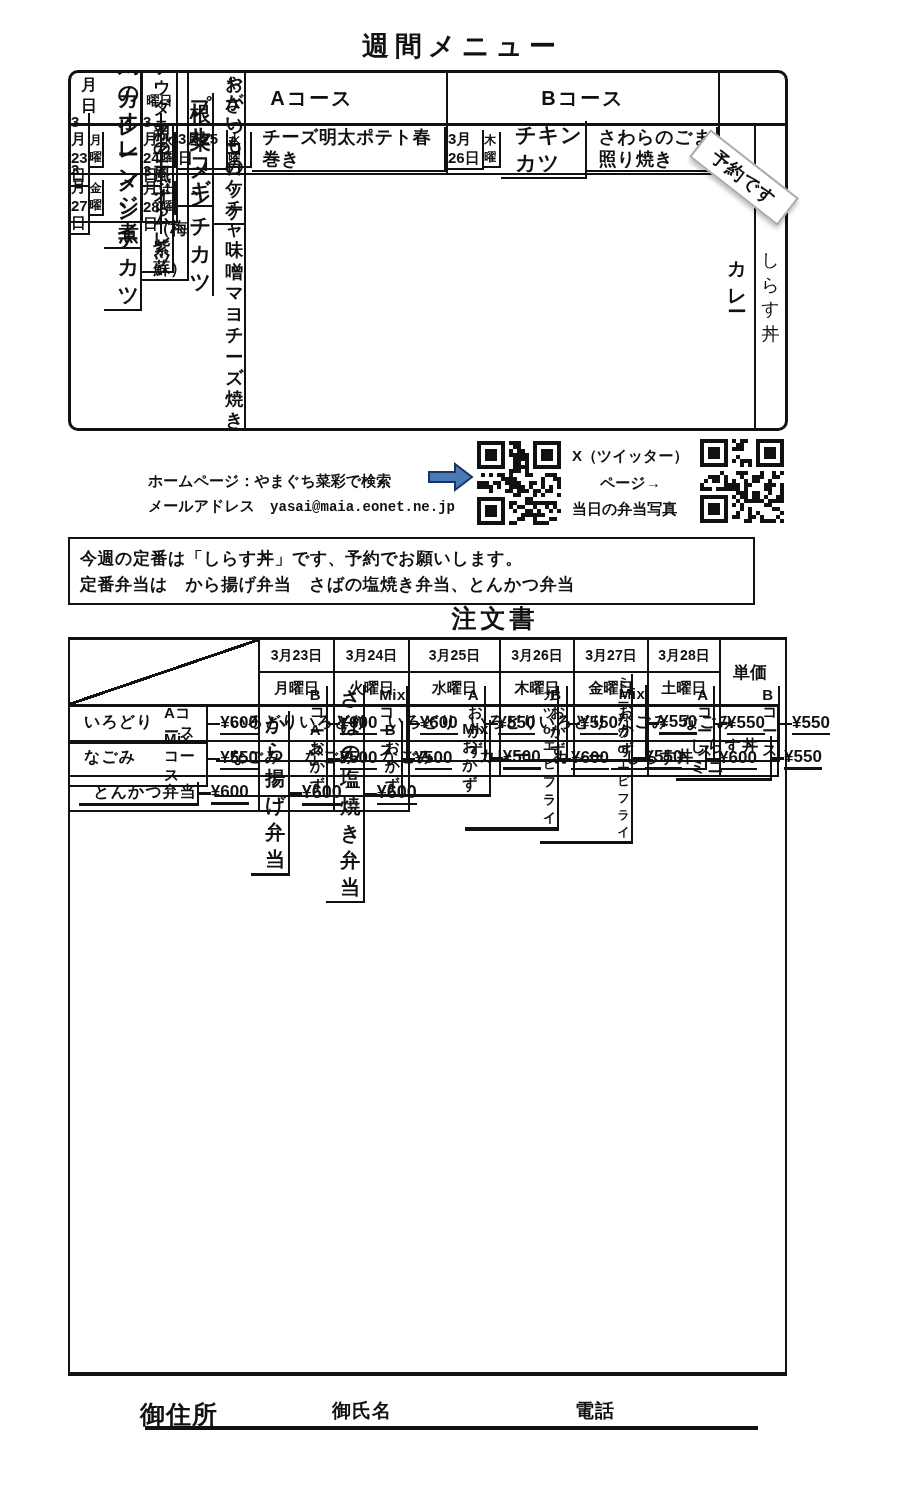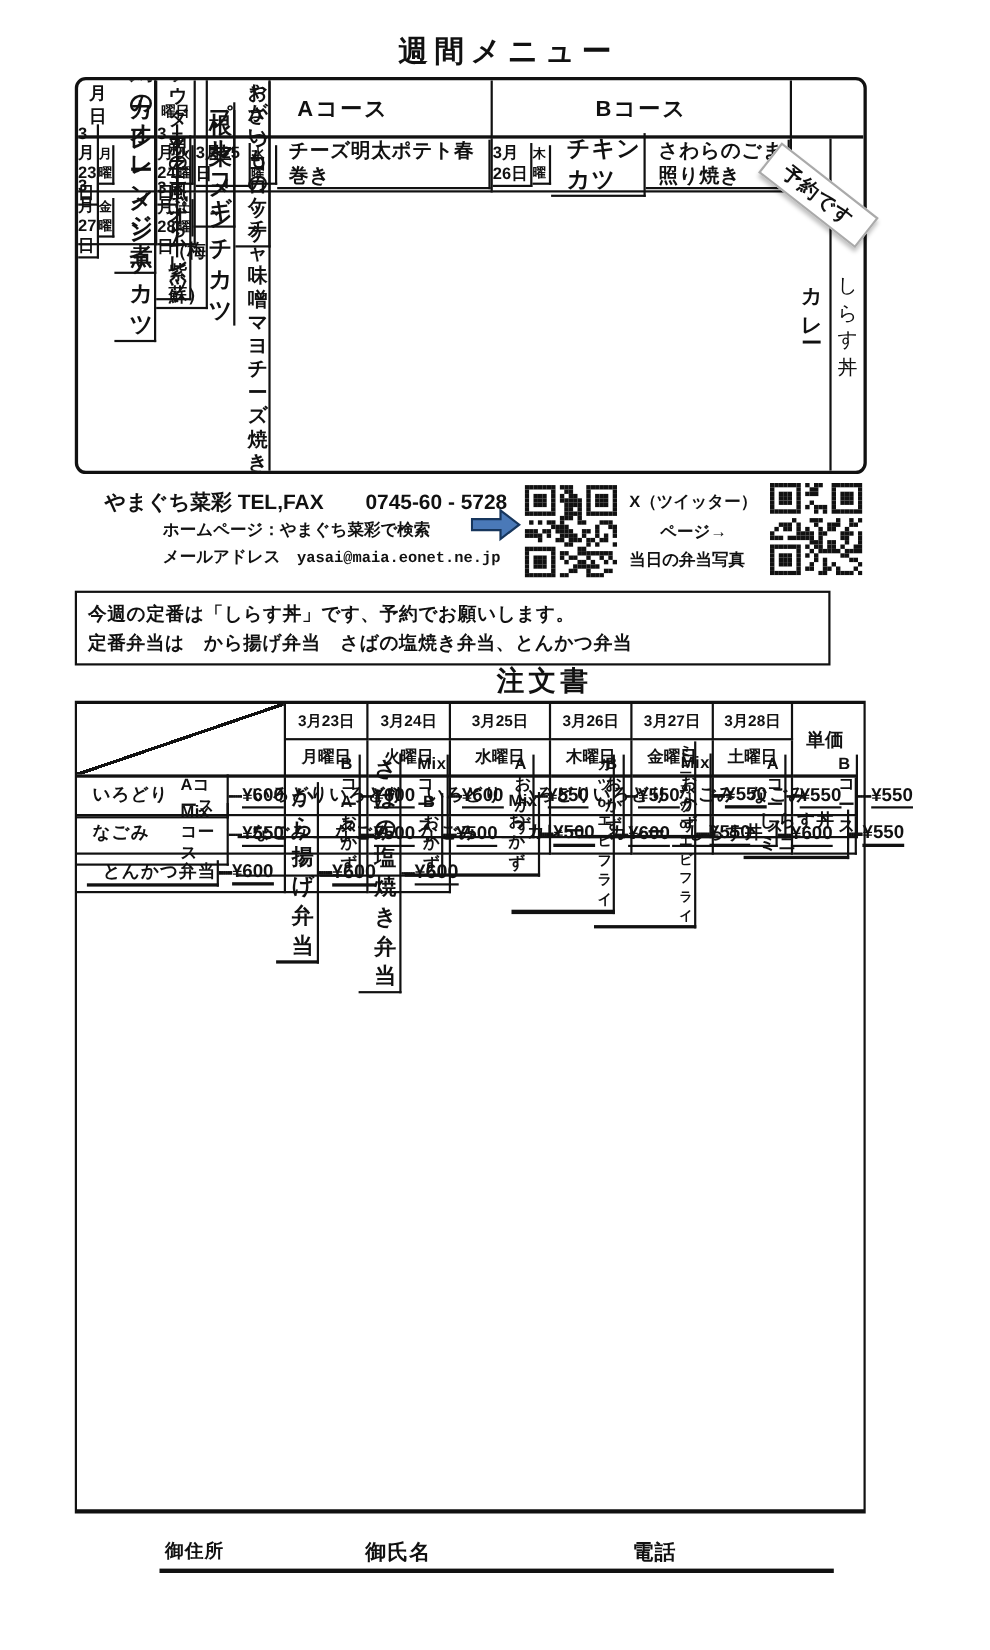--- a/index.html
+++ b/index.html
@@ -85,21 +85,21 @@
   .order-row.group-end > div { border-bottom-width:3px; }
   .order-row.label-underline > .o-label { border-bottom-width:4px; }
   .order-row.curry-row .o-name { min-width:64px; }
   .order-row.curry-row .o-variant { font-size:13px; font-weight:bold; }
   .order-row.curry-row.mini .o-variant { font-size:12px; }
   .order-row.serif-row .o-name { font-family:"Liberation Serif","DejaVu Serif",serif;
     font-size:20px; letter-spacing:2px; min-width:0; }
   .order-row.serif-row .o-price { font-size:18px; font-weight:900; }
 
   
-  .f-address { position:absolute; left:150px; top:1398px; font-size:17px; font-weight:bold; letter-spacing:1px; }
+  .f-address { position:absolute; left:140px; top:1398px; font-size:25px; font-weight:bold; letter-spacing:1px; }
   .f-name { position:absolute; left:332px; top:1398px; font-size:19px; font-weight:bold; letter-spacing:1px; }
   .f-phone { position:absolute; left:575px; top:1398px; font-size:19px; font-weight:bold; letter-spacing:1px;text-align:right; }
   .f-line { position:absolute; left:145px; top:1426px; width:613px; height:4px; background:#111; }
 </style>
 </head>
 <body>
 
 <div class="page">
 
   <div class="main-title">週間メニュー</div>
@@ -150,21 +150,20 @@
   <div class="menu-row last">
     <div class="m-date">3月28日</div>
     <div class="m-wd">土曜</div>
     <div class="m-a">根菜メンチカツ</div>
     <div class="m-b">白身魚とじゃがいものケチャ味噌マヨチーズ焼き</div>
   </div>
 </div>
 
   <div class="sticker">予約です</div>
 
-  <div class="c-line1">やまぐち菜彩  TEL,FAX　　0745-60 - 5728</div>
   <div class="c-line2">ホームページ：やまぐち菜彩で検索</div>
   <div class="c-line3"><span>メールアドレス　</span><span class="email">yasai@maia.eonet.ne.jp</span></div>
 
   <div class="arrow-icon">
     <svg width="46" height="32" xmlns="http://www.w3.org/2000/svg">
       <polygon points="1,11 27,11 27,3 44,16 27,29 27,21 1,21" fill="#4a79b8" stroke="#17365d" stroke-width="2"></polygon>
     </svg>
   </div>
 
   <div class="qr qr1"><svg width="84" height="84" xmlns="http://www.w3.org/2000/svg">

